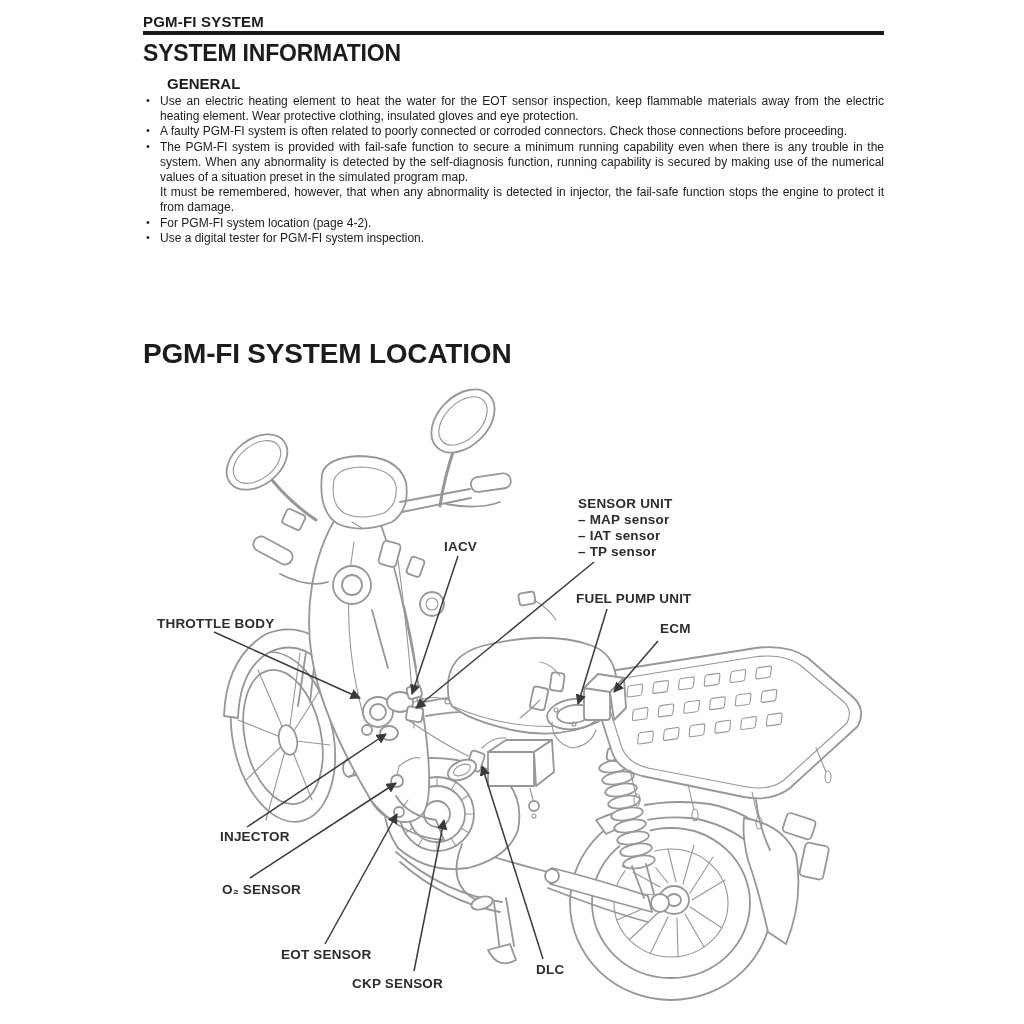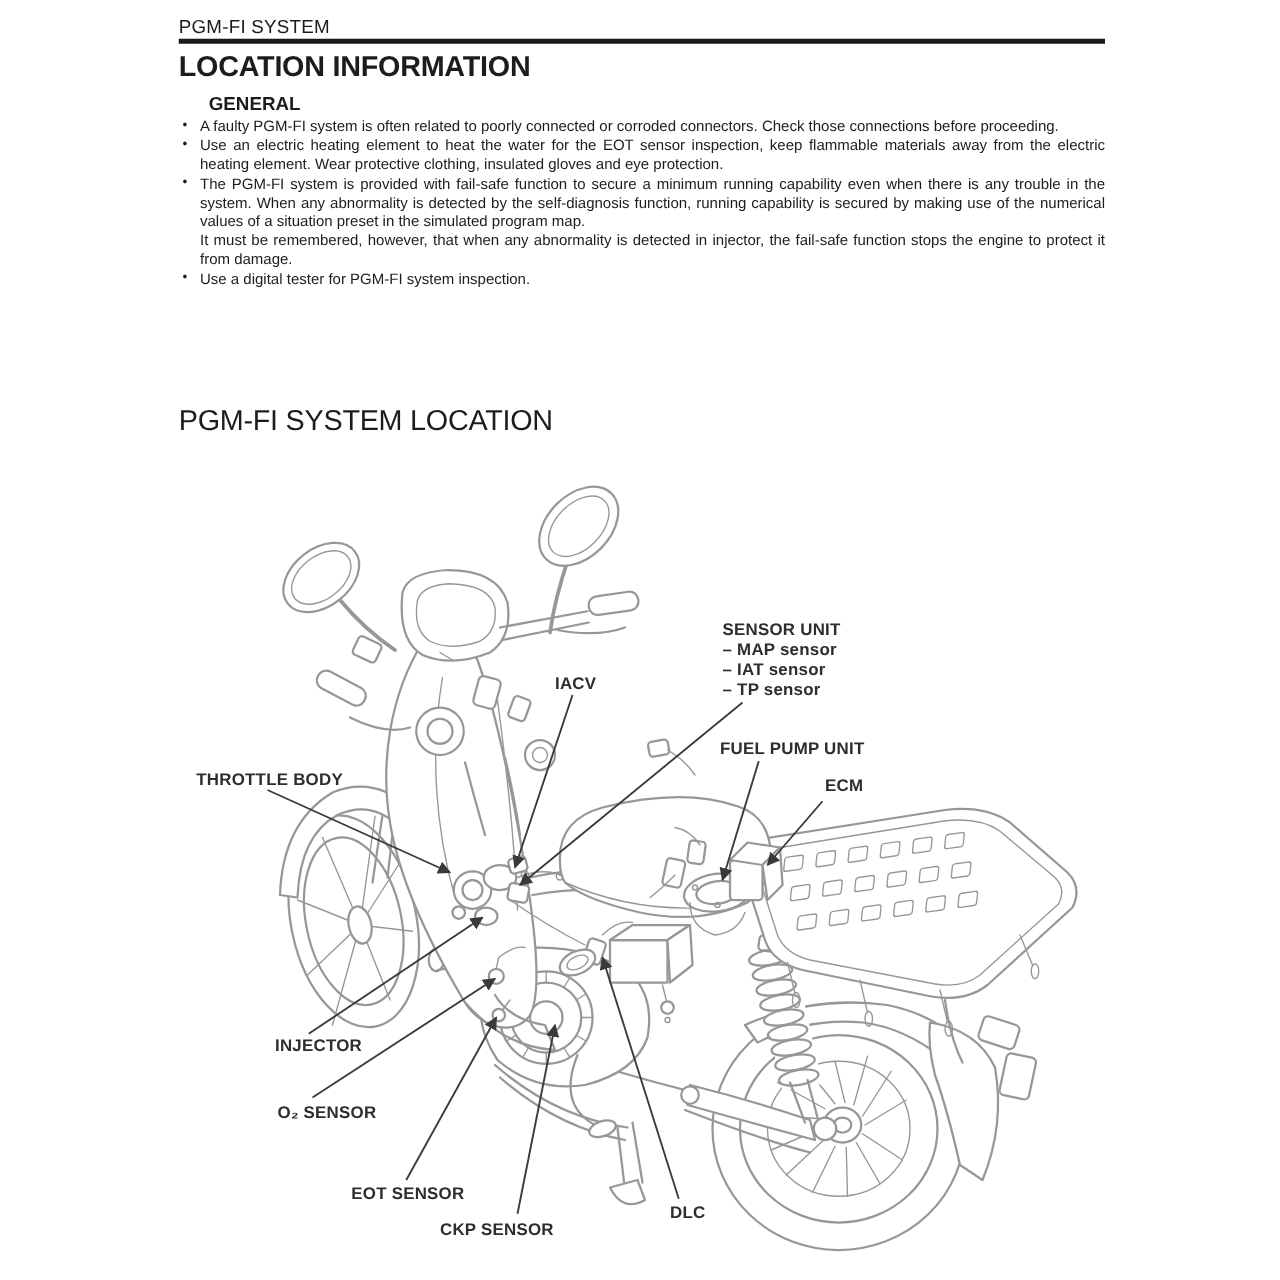--- a/index.html
+++ b/index.html
@@ -1,50 +1,51 @@
 <!DOCTYPE html>
 <html><head>
 <meta charset="utf-8">
 <style>
   html,body{margin:0;padding:0;}
   body{width:1024px;height:1024px;background:#fff;position:relative;overflow:hidden;
        font-family:"Liberation Sans",sans-serif;color:#1c1c1c;
        -webkit-font-smoothing:antialiased;}
   .abs{position:absolute;}
-  #hdr{left:143px;top:13px;font-size:15px;font-weight:normal;letter-spacing:.2px;}
+  #hdr{left:143px;top:13px;font-size:15px;font-weight:bold;letter-spacing:.2px;}
   #rule{left:143px;top:31px;width:741px;height:4px;background:#1a1a1a;}
   #svc{left:143px;top:40px;font-size:23px;font-weight:bold;letter-spacing:-.2px;}
   #gen{left:143px;top:75px;font-size:15px;font-weight:bold;margin-left:24px;}
   #bullets{left:143px;top:94px;width:741px;font-size:12px;line-height:15.2px;text-align:justify;}
   #bullets ul{list-style:none;margin:0;padding:0;}
   #bullets li{position:relative;padding-left:17px;}
   #bullets li::before{content:"\2022";position:absolute;left:3px;top:-1px;font-size:11px;color:#1c1c1c;}
   .cont{display:block;}
-  #loc{left:143px;top:323px;font-size:23px;font-weight:normal;letter-spacing:-.2px;}
+  #loc{left:143px;top:338px;font-size:28px;font-weight:bold;letter-spacing:-.2px;}
   #diagram{left:0;top:0;}
   #diagram text{font-family:"Liberation Sans","DejaVu Sans",sans-serif;font-size:13.5px;
        font-weight:600;fill:#2d2d2d;letter-spacing:.2px;}
   .bike{stroke:#97979b;fill:none;stroke-width:1.8;stroke-linecap:round;stroke-linejoin:round;}
   .w{fill:#fff;}
   .thin{stroke-width:1.1;}
   .lead{stroke:#3a3a3a;stroke-width:1.5;fill:none;}
 </style>
 </head>
 <body>
 
 <div class="abs" id="hdr">PGM-FI SYSTEM</div>
 <div class="abs" id="rule"></div>
-<div class="abs" id="svc">LOCATION INFORMATION</div>
+<div class="abs" id="svc">SYSTEM INFORMATION</div>
 <div class="abs" id="gen">GENERAL</div>
 
 <div class="abs" id="bullets">
   <ul>
+    <li><span>Use an electric heating element to heat the water for the EOT sensor inspection, keep flammable materials away from the electric heating element. Wear protective clothing, insulated gloves and eye protection.</span></li>
     <li><span>A faulty PGM-FI system is often related to poorly connected or corroded connectors. Check those connections before proceeding.</span></li>
-    <li><span>Use an electric heating element to heat the water for the EOT sensor inspection, keep flammable materials away from the electric heating element. Wear protective clothing, insulated gloves and eye protection.</span></li>
     <li><span>The PGM-FI system is provided with fail-safe function to secure a minimum running capability even when there is any trouble in the system. When any abnormality is detected by the self-diagnosis function, running capability is secured by making use of the numerical values of a situation preset in the simulated program map.</span><span class="cont">It must be remembered, however, that when any abnormality is detected in injector, the fail-safe function stops the engine to protect it from damage.</span></li>
+    <li><span>For PGM-FI system location (page 4-2).</span></li>
     <li><span>Use a digital tester for PGM-FI system inspection.</span></li>
   </ul>
 </div>
 
 <div class="abs" id="loc">PGM-FI SYSTEM LOCATION</div>
 
 <svg class="abs" id="diagram" width="1024" height="1024" viewBox="0 0 1024 1024">
   <defs>
     <marker id="arr" viewBox="0 0 10 10" refX="9" refY="5" markerWidth="7" markerHeight="7" orient="auto-start-reverse">
       <path d="M0,0 L10,5 L0,10 Z" fill="#3a3a3a"></path>

